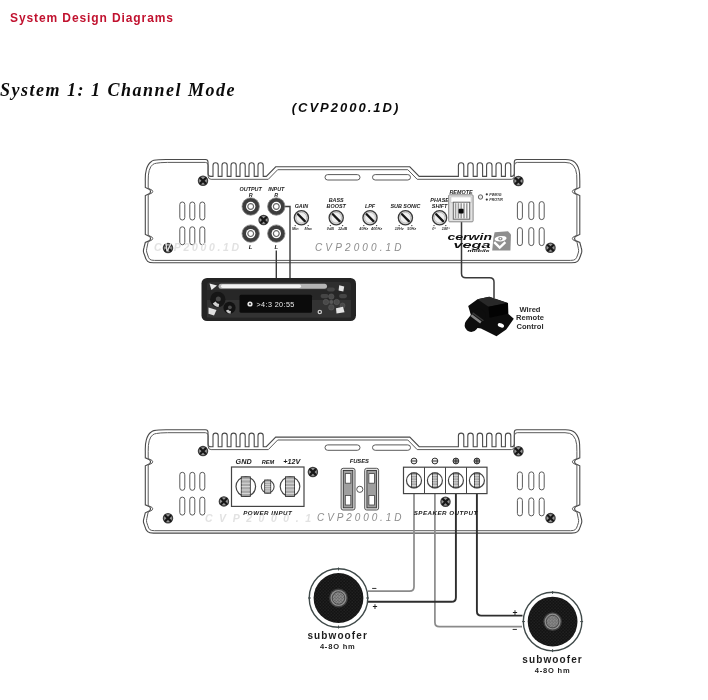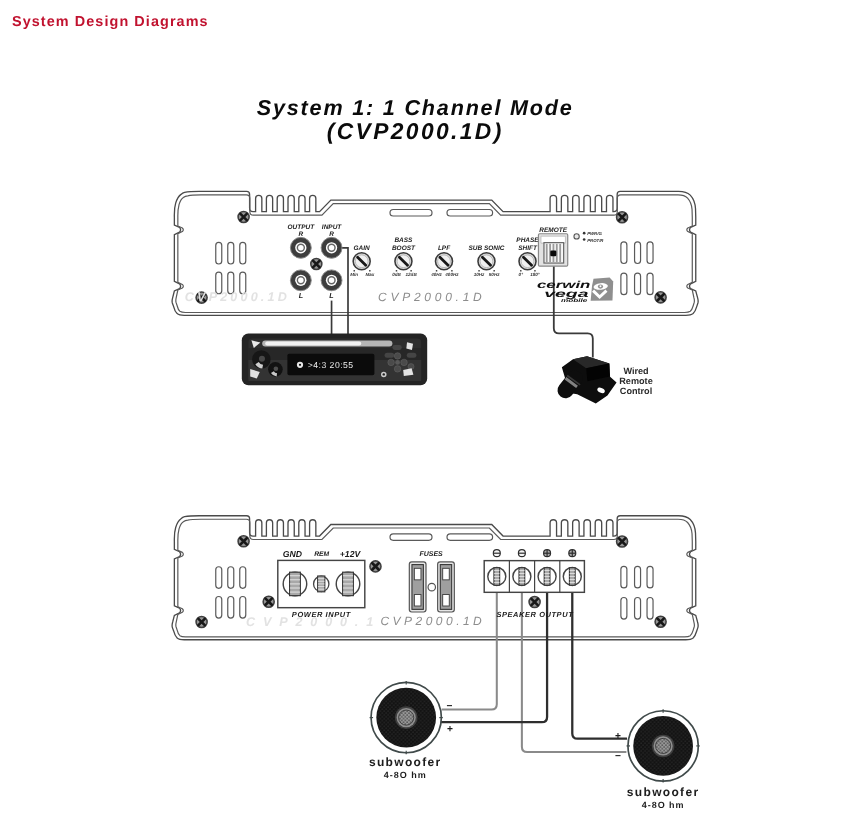--- a/index.html
+++ b/index.html
@@ -1,19 +1,19 @@
 <!DOCTYPE html>
 <html><head>
 <meta charset="utf-8">
 <style>
 html,body{margin:0;padding:0;background:#fff;width:708px;height:700px;overflow:hidden;}
 body{font-family:"Liberation Sans",sans-serif;position:relative;}
 #hd{position:absolute;left:10px;top:11px;font-size:12px;font-weight:bold;letter-spacing:0.9px;color:#c1122f;}
-#t1{position:absolute;left:0;top:80px;width:692px;text-align:center;font-size:18px;font-weight:bold;font-style:italic;letter-spacing:1.5px;color:#0b0b0b;}
-#t2{position:absolute;left:0;top:100px;width:692px;text-align:center;font-size:19px;font-weight:bold;font-style:italic;letter-spacing:2px;color:#0b0b0b;}
+#t1{position:absolute;left:0;top:80px;width:692px;text-align:left;font-size:18px;font-weight:bold;font-style:italic;letter-spacing:1.5px;color:#0b0b0b;font-family:Liberation Serif, serif;}
+#t2{position:absolute;left:0;top:100px;width:692px;text-align:center;font-size:13px;font-weight:bold;font-style:italic;letter-spacing:2px;color:#0b0b0b;}
 svg{position:absolute;left:0;top:0;}
 svg text{font-family:"Liberation Sans",sans-serif;}
 </style>
 </head>
 <body>
 <div id="hd">System Design Diagrams</div>
 <div id="t1">System 1: 1 Channel Mode</div>
 <div id="t2">(CVP2000.1D)</div>
 <svg width="708" height="700" viewBox="0 0 708 700">
 <defs>

